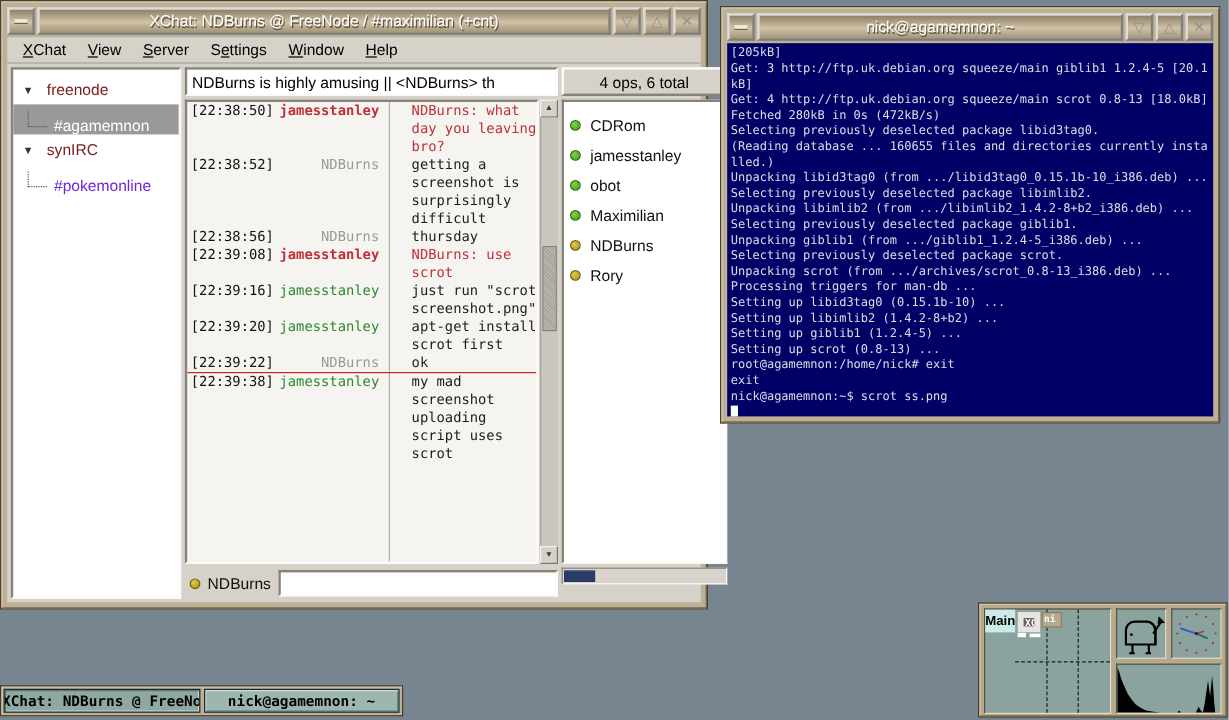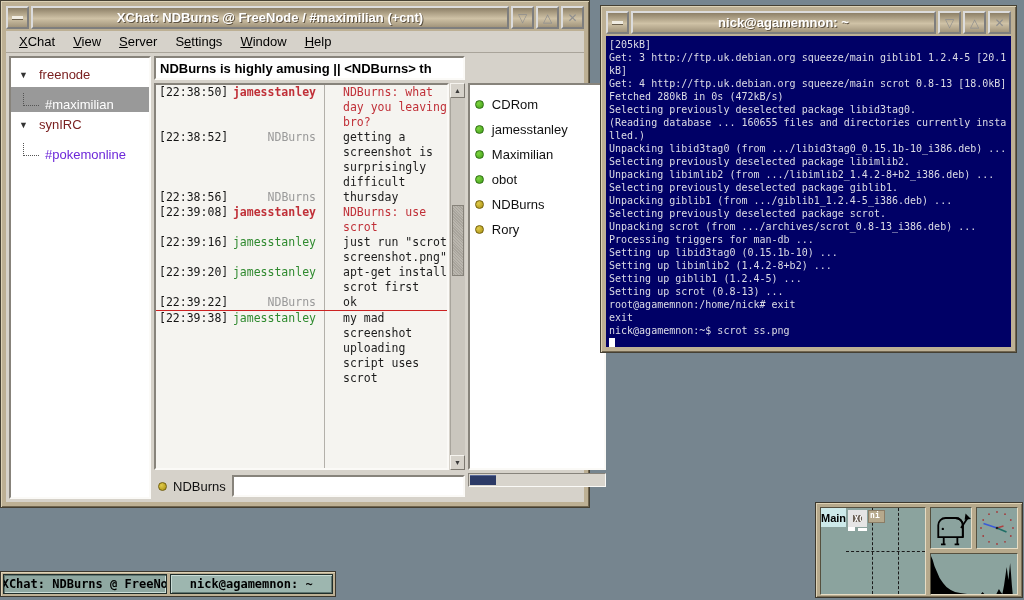--- a/index.html
+++ b/index.html
@@ -16,21 +16,21 @@
            box-shadow: inset 1px 1px 0 #ddd2b6, inset -1px -1px 0 #70654f; padding:5px; }
   .titlebar{ height:23px; display:flex; gap:2px; }
   .tb-btn, .tb-title{
     border:2px solid; border-color:#dcdcdc #7e7e7e #7e7e7e #dcdcdc;
     background:linear-gradient(#8d8067,#cfc2a6 55%,#a2957c);
   }
   .tb-btn{ width:23px; display:flex; align-items:center; justify-content:center;
            color:#8f8f8f; font-size:12px; line-height:1; cursor:pointer; }
   .tb-btn.first{ color:#eee; }
   .dash{ width:11px; height:3px; background:#f0ece2; box-shadow:0 1px 0 #6b604d; }
-  .tb-title{ flex:1; color:#fff; font-weight:bold; font-size:13px; display:flex;
+  .tb-title{ flex:1; color:#fff; font-weight:normal; font-size:13px; display:flex;
              align-items:center; justify-content:center; white-space:nowrap; overflow:hidden;
              text-shadow:1px 1px 0 #5f5444; }
   .client{ height:calc(100% - 25px); margin-top:2px; background:#d6d2ca; display:flex; flex-direction:column; }
 
   
   #xchat{ left:0; top:1; width:590px; height:508px; }
   .menubar{ height:22px; display:flex; align-items:center; padding-left:4px;
             border-bottom:1px solid #a9a49a; font-size:13px; }
   .menu-item{ padding:2px 9px; cursor:pointer; }
   .xchat-main{ flex:1; display:grid; grid-template-columns:142px 1fr; gap:3px; padding:3px; min-height:0; }
@@ -41,21 +41,21 @@
   .tree-row{ display:flex; align-items:flex-end; height:25px; cursor:pointer; }
   .tree-row.net{ align-items:center; color:#7a2020; }
   .expander{ width:12px; margin-left:8px; margin-right:8px; font-size:9px; color:#333; }
   .branch{ width:16px; height:13px; margin:0 6px 6px 12px;
            border-left:1px dotted #555; border-bottom:1px dotted #555; }
   .tree-row.chan{ color:#6d28d9; }
   .tree-row.sel{ background:#999; color:#fff; }
 
   .center{ display:grid; grid-template-columns:1fr 138px; grid-template-rows:24px 1fr 26px;
            gap:3px; min-height:0; }
-  .topic-input{ grid-area:1/1; font-size:13px; padding:1px 4px; outline:none; font-family:"Liberation Sans",sans-serif;font-weight:bold; }
+  .topic-input{ grid-area:1/1; font-size:13px; padding:1px 4px; outline:none; font-family:"Liberation Sans",sans-serif; }
   .ops-box{ grid-area:1/2; display:flex; align-items:center; justify-content:center; font-size:13px; }
   .chat-wrap{ grid-area:2/1; display:flex; min-height:0; }
   .chat-pane{ flex:1; background:#f5f4f0; position:relative; overflow:hidden;
               font-family:"DejaVu Sans Mono", monospace; font-size:11.5px; line-height:15px; }
   .chat-grid{ display:grid; grid-template-columns:74px 92px 1fr; }
   .chat-divider{ position:absolute; top:0; bottom:0; left:168px; width:1px; background:#b3b0aa; }
   .msg-time{ color:#141414; padding-left:3px; white-space:nowrap; }
   .msg-nick{ text-align:right; padding-right:6px; white-space:nowrap; }
   .msg-nick.hilite{ color:var(--highlight-red); font-weight:bold; }
   .msg-nick.other{ color:var(--nick-green); }
@@ -156,33 +156,34 @@
           <span class="menu-item"><u>H</u>elp</span>
         </div>
       <div class="xchat-main">
         <div class="tree-pane sunken">
             <div class="tree-row net">
               <span class="expander">▼</span>
               <span>freenode</span>
             </div>
             <div class="tree-row chan sel">
               <span class="branch"></span>
-              <span>#maximilian</span>
+              <span>#agamemnon</span>
             </div>
             <div class="tree-row net">
               <span class="expander">▼</span>
               <span>synIRC</span>
             </div>
             <div class="tree-row chan">
               <span class="branch"></span>
               <span>#pokemonline</span>
             </div>
           </div>
         <div class="center">
           <input class="topic-input sunken" value="NDBurns is highly amusing || &lt;NDBurns&gt; th" style="">
+          <div class="ops-box raised">4 ops, 6 total</div>
           <div class="chat-wrap">
             <div class="chat-pane sunken">
               <div class="chat-divider"></div>
               <div class="chat-grid">
                   <div class="msg-time">[22:38:50]</div>
                   <div class="msg-nick hilite">jamesstanley</div>
                   <div class="msg-text hilite">NDBurns: what day you leaving bro?</div>
                   <div class="msg-time">[22:38:52]</div>
                   <div class="msg-nick self">NDBurns</div>
                   <div class="msg-text normal">getting a screenshot is surprisingly difficult</div>
@@ -219,25 +220,25 @@
               <div class="user-row">
                 <span class="dot op"></span>
                 <span>CDRom</span>
               </div>
               <div class="user-row">
                 <span class="dot op"></span>
                 <span>jamesstanley</span>
               </div>
               <div class="user-row">
                 <span class="dot op"></span>
+                <span>obot</span>
+              </div>
+              <div class="user-row">
+                <span class="dot op"></span>
                 <span>Maximilian</span>
-              </div>
-              <div class="user-row">
-                <span class="dot op"></span>
-                <span>obot</span>
               </div>
               <div class="user-row">
                 <span class="dot voice"></span>
                 <span>NDBurns</span>
               </div>
               <div class="user-row">
                 <span class="dot voice"></span>
                 <span>Rory</span>
               </div>
             </div>

